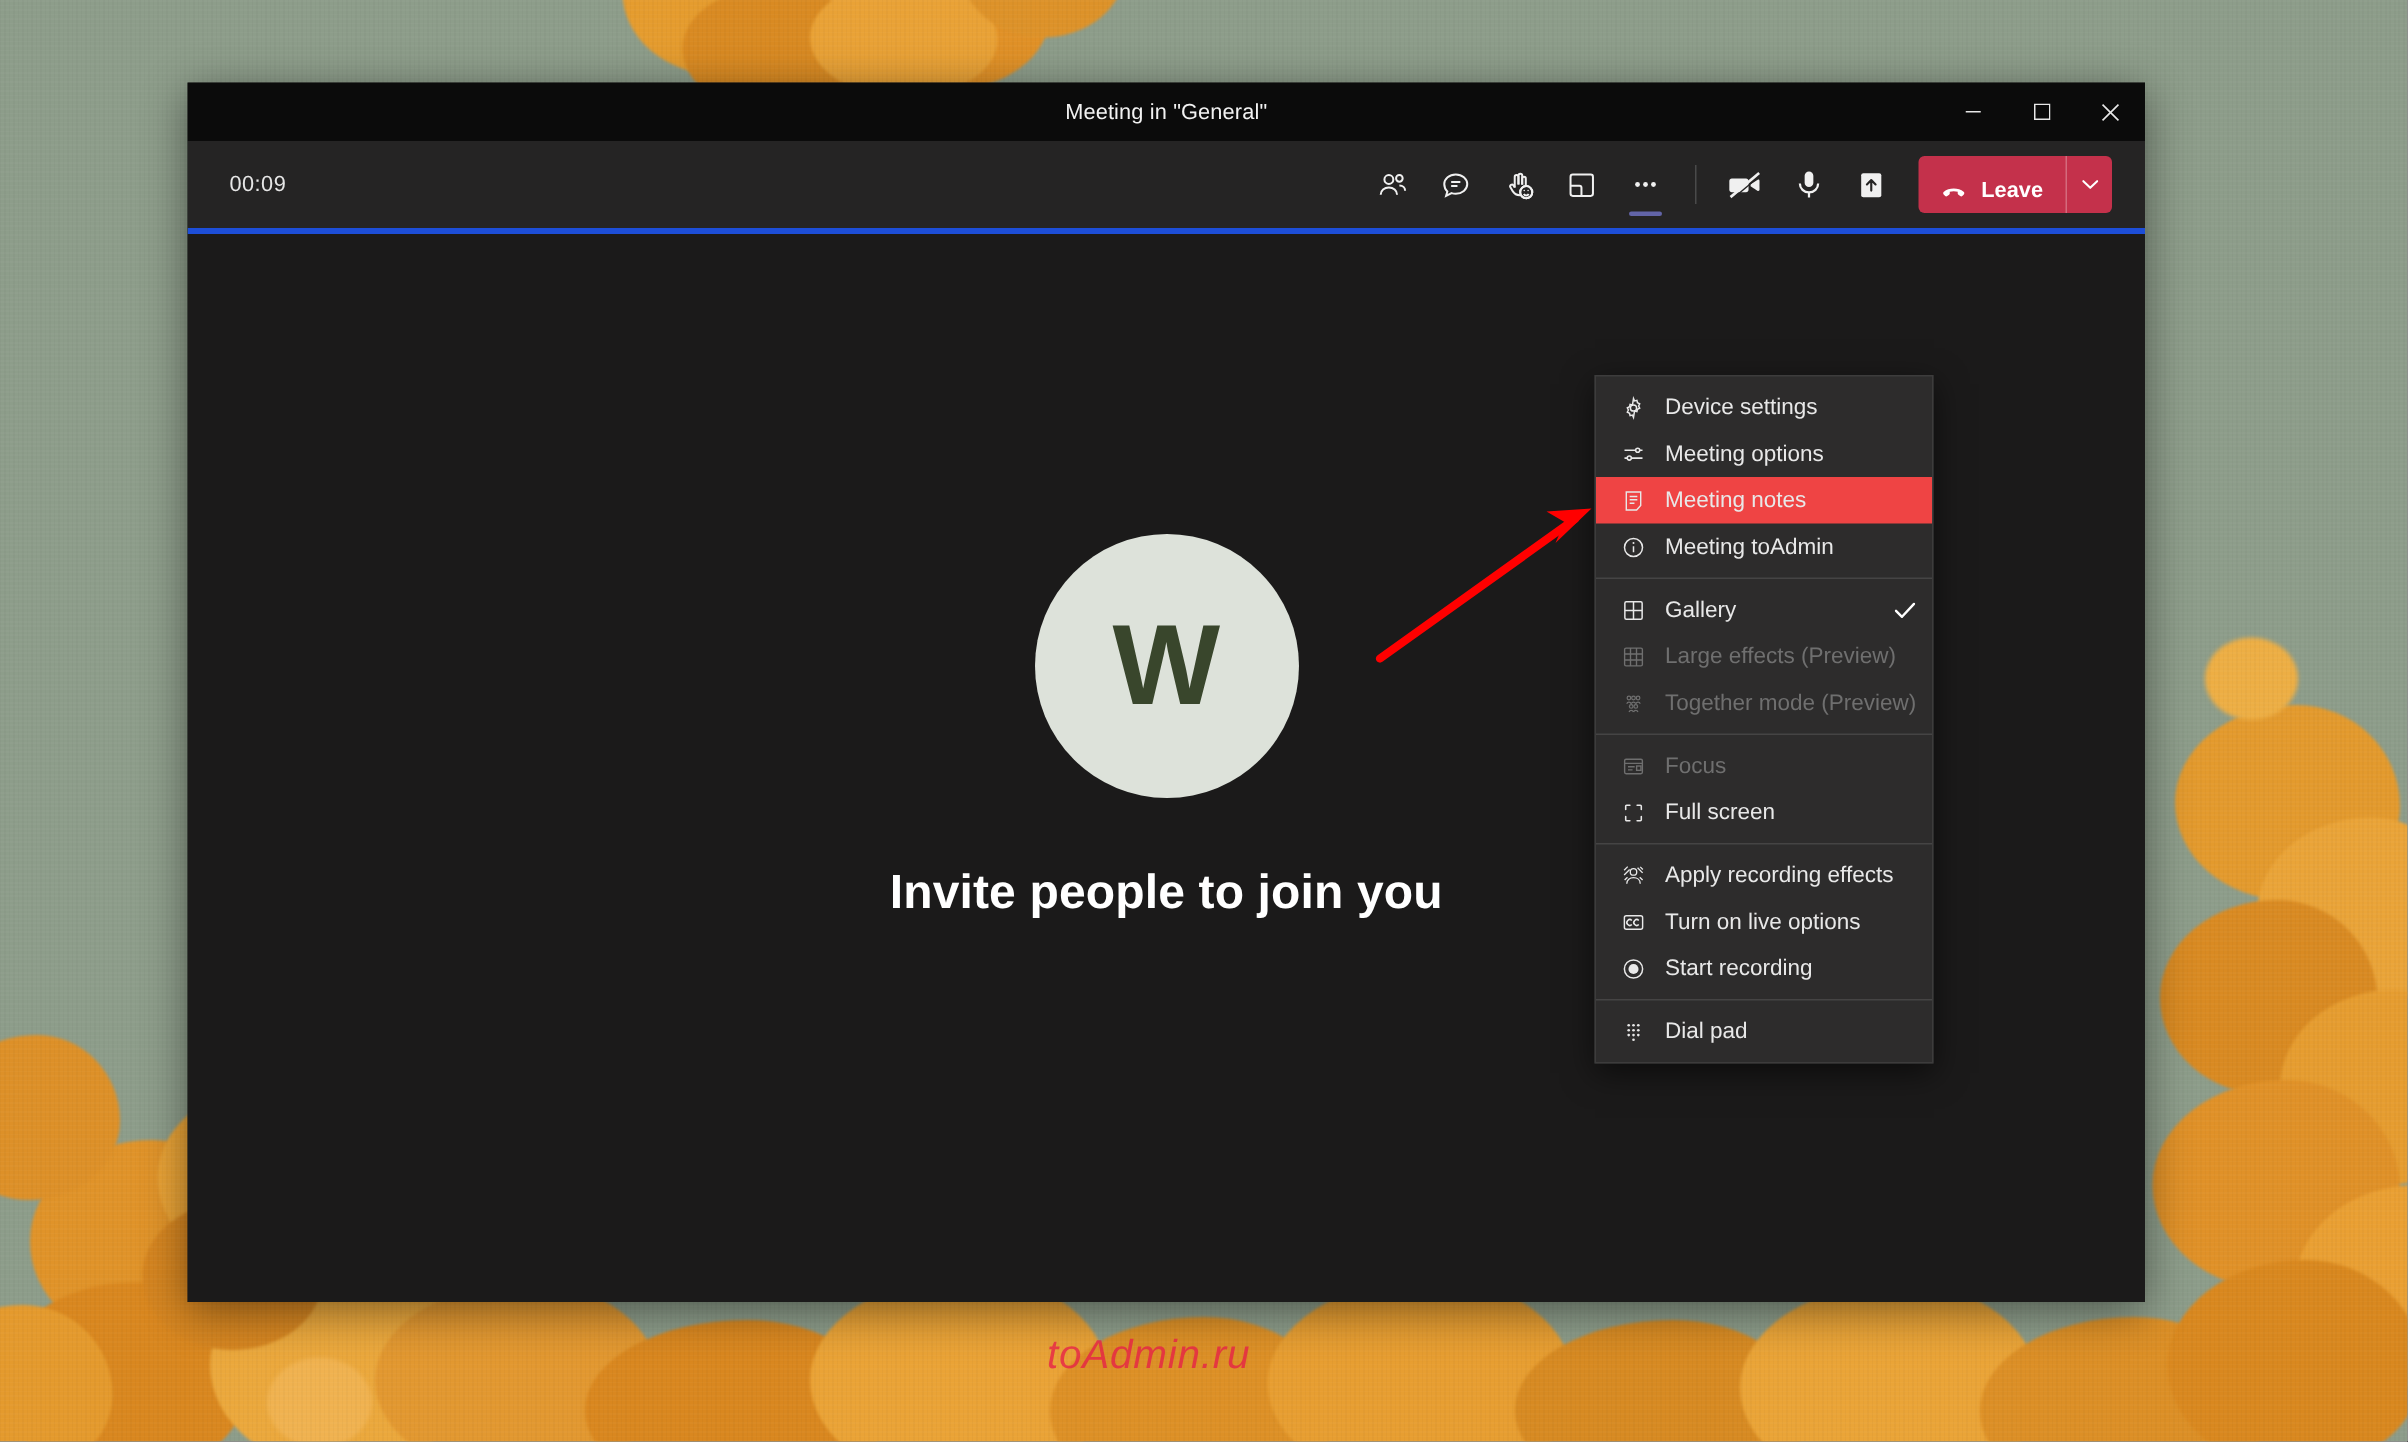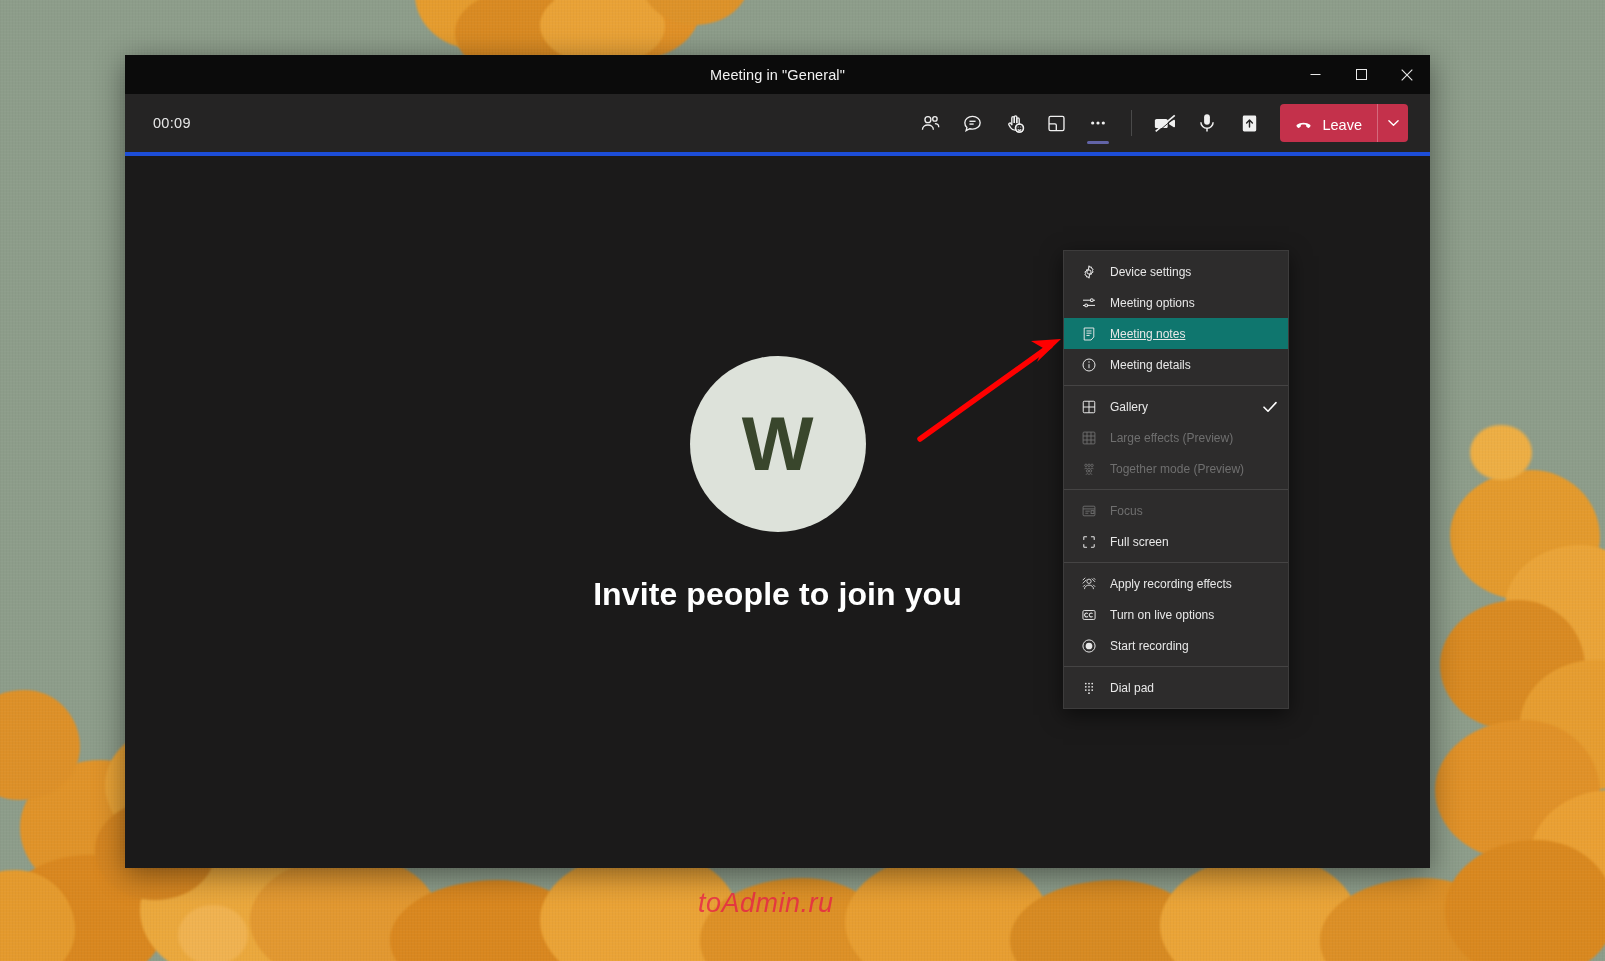--- a/index.html
+++ b/index.html
@@ -134,26 +134,26 @@
     display: flex;
     align-items: stretch;
     height: 38px;
     margin-left: 10px;
     border-radius: 4px;
     overflow: hidden;
     background: #c4314b;
   }
   #leave-button {
     display: flex;
-    align-items: center;
+    align-items: flex-start;
     gap: 9px;
-    padding: 4px 15px 0 14px;
+    padding: 15px 15px 0 14px;
     color: #ffffff;
     font-size: 14.5px;
-    font-weight: normal;
+    font-weight: bold;
   }
   #leave-divider { width: 1px; background: rgba(255,255,255,0.28); }
   #leave-caret {
     display: flex;
     align-items: center;
     justify-content: center;
     width: 30px;
     color: #ffffff;
   }
 
@@ -202,24 +202,24 @@
     box-shadow: 0 6px 20px rgba(0,0,0,0.55);
     padding: 5px 0;
     z-index: 40;
   }
   .menu-item {
     display: flex;
     align-items: center;
     height: 31px;
     padding: 0 10px 0 14px;
     color: #e8e8e8;
-    font-size: 12px;
+    font-size: 15px;
     position: relative;
   }
-  .menu-item.highlight { background: #0f766e; text-decoration: underline; }
+  .menu-item.highlight { background: #ef4444; }
   .menu-item.disabled { color: #6f6f6f; }
   .mi-icon {
     width: 22px;
     min-width: 22px;
     height: 18px;
     margin-right: 10px;
     display: flex;
     align-items: center;
     justify-content: center;
     color: inherit;
@@ -470,21 +470,21 @@
         </div>
 
         <div class="menu-item">
           <span class="mi-icon">
             <svg width="16" height="16" viewBox="0 0 20 20" fill="none" stroke="currentColor" stroke-width="1.25">
               <circle cx="10" cy="10" r="7.5"></circle>
               <line x1="10" y1="9" x2="10" y2="14"></line>
               <circle cx="10" cy="6.2" r="0.85" fill="currentColor" stroke="none"></circle>
             </svg>
           </span>
-          <span class="mi-label">Meeting details</span>
+          <span class="mi-label">Meeting toAdmin</span>
         </div>
 
         <div class="menu-sep"></div>
 
         <div class="menu-item">
           <span class="mi-icon">
             <svg width="16" height="16" viewBox="0 0 20 20" fill="none" stroke="currentColor" stroke-width="1.25">
               <rect x="2.8" y="2.8" width="14.4" height="14.4" rx="1.2"></rect>
               <line x1="10" y1="2.8" x2="10" y2="17.2"></line>
               <line x1="2.8" y1="10" x2="17.2" y2="10"></line>

